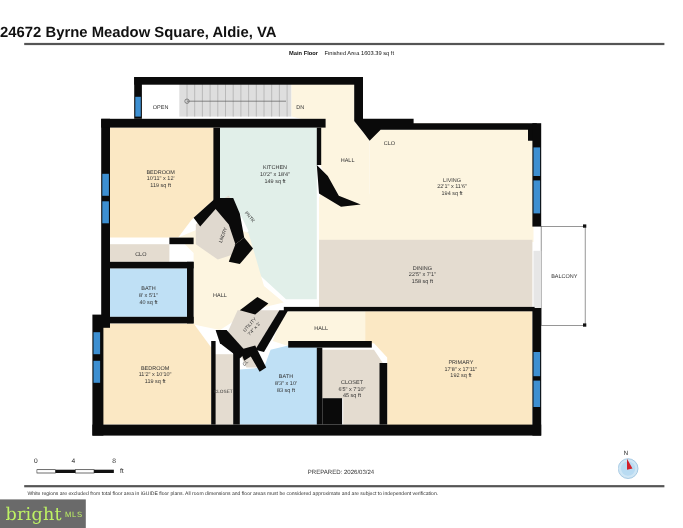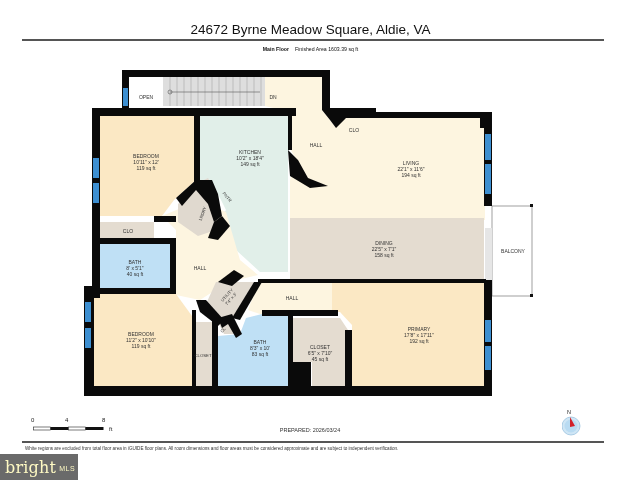--- a/index.html
+++ b/index.html
@@ -1,29 +1,29 @@
 <!DOCTYPE html>
 <html><head>
 <meta charset="utf-8">
 <style>
   html,body{margin:0;padding:0;background:#fff;}
   body{width:621px;height:480px;position:relative;overflow:hidden;font-family:"Liberation Sans",sans-serif;color:#111;}
-  .title{position:absolute;left:0;top:22px;width:621px;text-align:center;font-size:13.5px;font-weight:normal;}
+  .title{position:absolute;left:0;top:22px;width:621px;font-size:13.5px;font-weight:bold;}
   .rule-top{position:absolute;left:22px;top:39px;width:582px;height:2px;background:#555;}
   .subtitle{position:absolute;left:0;top:46px;width:621px;text-align:center;font-size:5.2px;}
   .subtitle b{margin-right:6px;}
   .plan{position:absolute;left:0;top:0;}
   .rl{font-family:"Liberation Sans",sans-serif;font-size:5px;fill:#333;text-anchor:middle;}
   .rl-s{font-size:4.3px;}
   .scale{position:absolute;left:33px;top:417px;}
   .scale-lbl{position:absolute;font-size:6px;color:#222;}
   .prepared{position:absolute;left:240px;top:427px;width:140px;text-align:center;font-size:5.5px;color:#333;}
   .rule-bottom{position:absolute;left:22px;top:441px;width:582px;height:2px;background:#555;}
   .disclaimer{position:absolute;left:25px;top:446px;font-size:4.6px;color:#333;white-space:nowrap;}
-  .logo{position:absolute;left:0;top:454px;width:78px;height:26px;background:#6a6a6a;color:#fef9c3;display:flex;align-items:center;padding-left:5px;box-sizing:border-box;}
+  .logo{position:absolute;left:0;top:454px;width:78px;height:26px;background:#6a6a6a;color:#bef264;display:flex;align-items:center;padding-left:5px;box-sizing:border-box;}
   .logo .b{font-family:"DejaVu Serif",serif;font-size:16px;letter-spacing:0.2px;}
   .logo .m{font-size:7px;margin-left:3px;margin-top:3px;letter-spacing:0.5px;}
   .compass{position:absolute;left:562px;top:408px;}
 </style>
 </head>
 <body>
 
 <div class="title">24672 Byrne Meadow Square, Aldie, VA</div>
 <div class="rule-top"></div>
 <div class="subtitle"><b>Main Floor</b><span>Finished Area 1603.39 sq ft</span></div>

